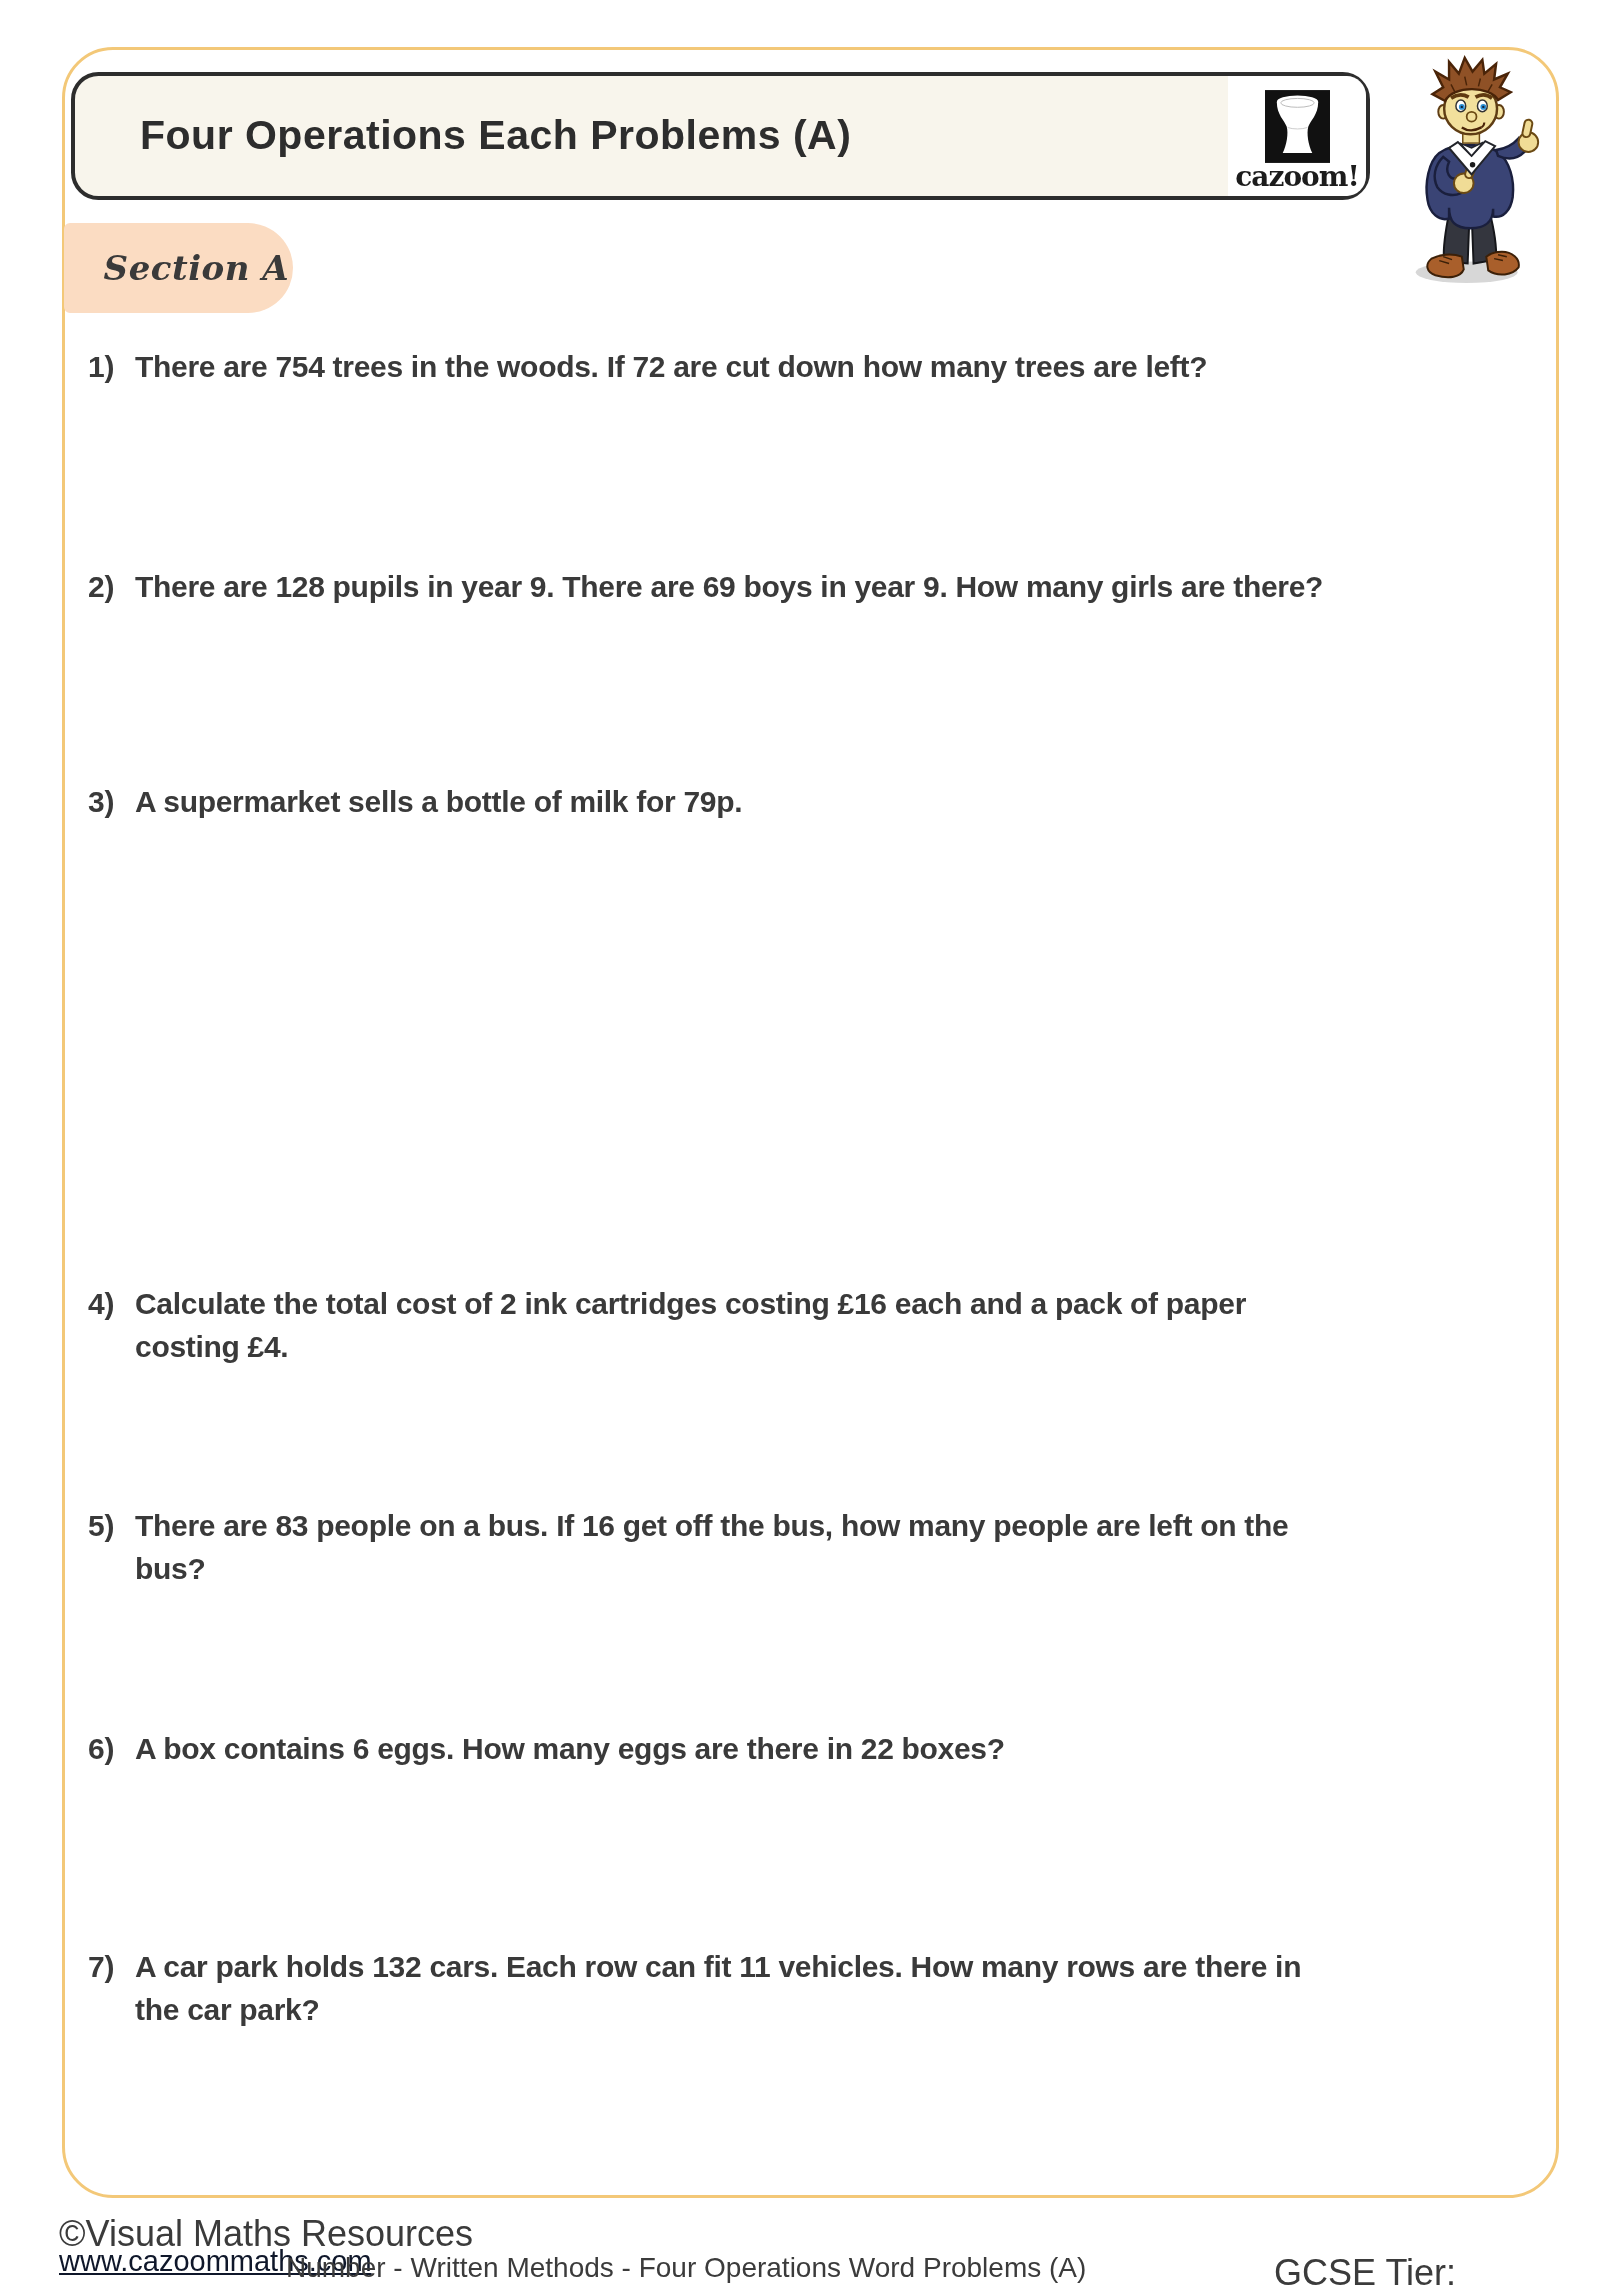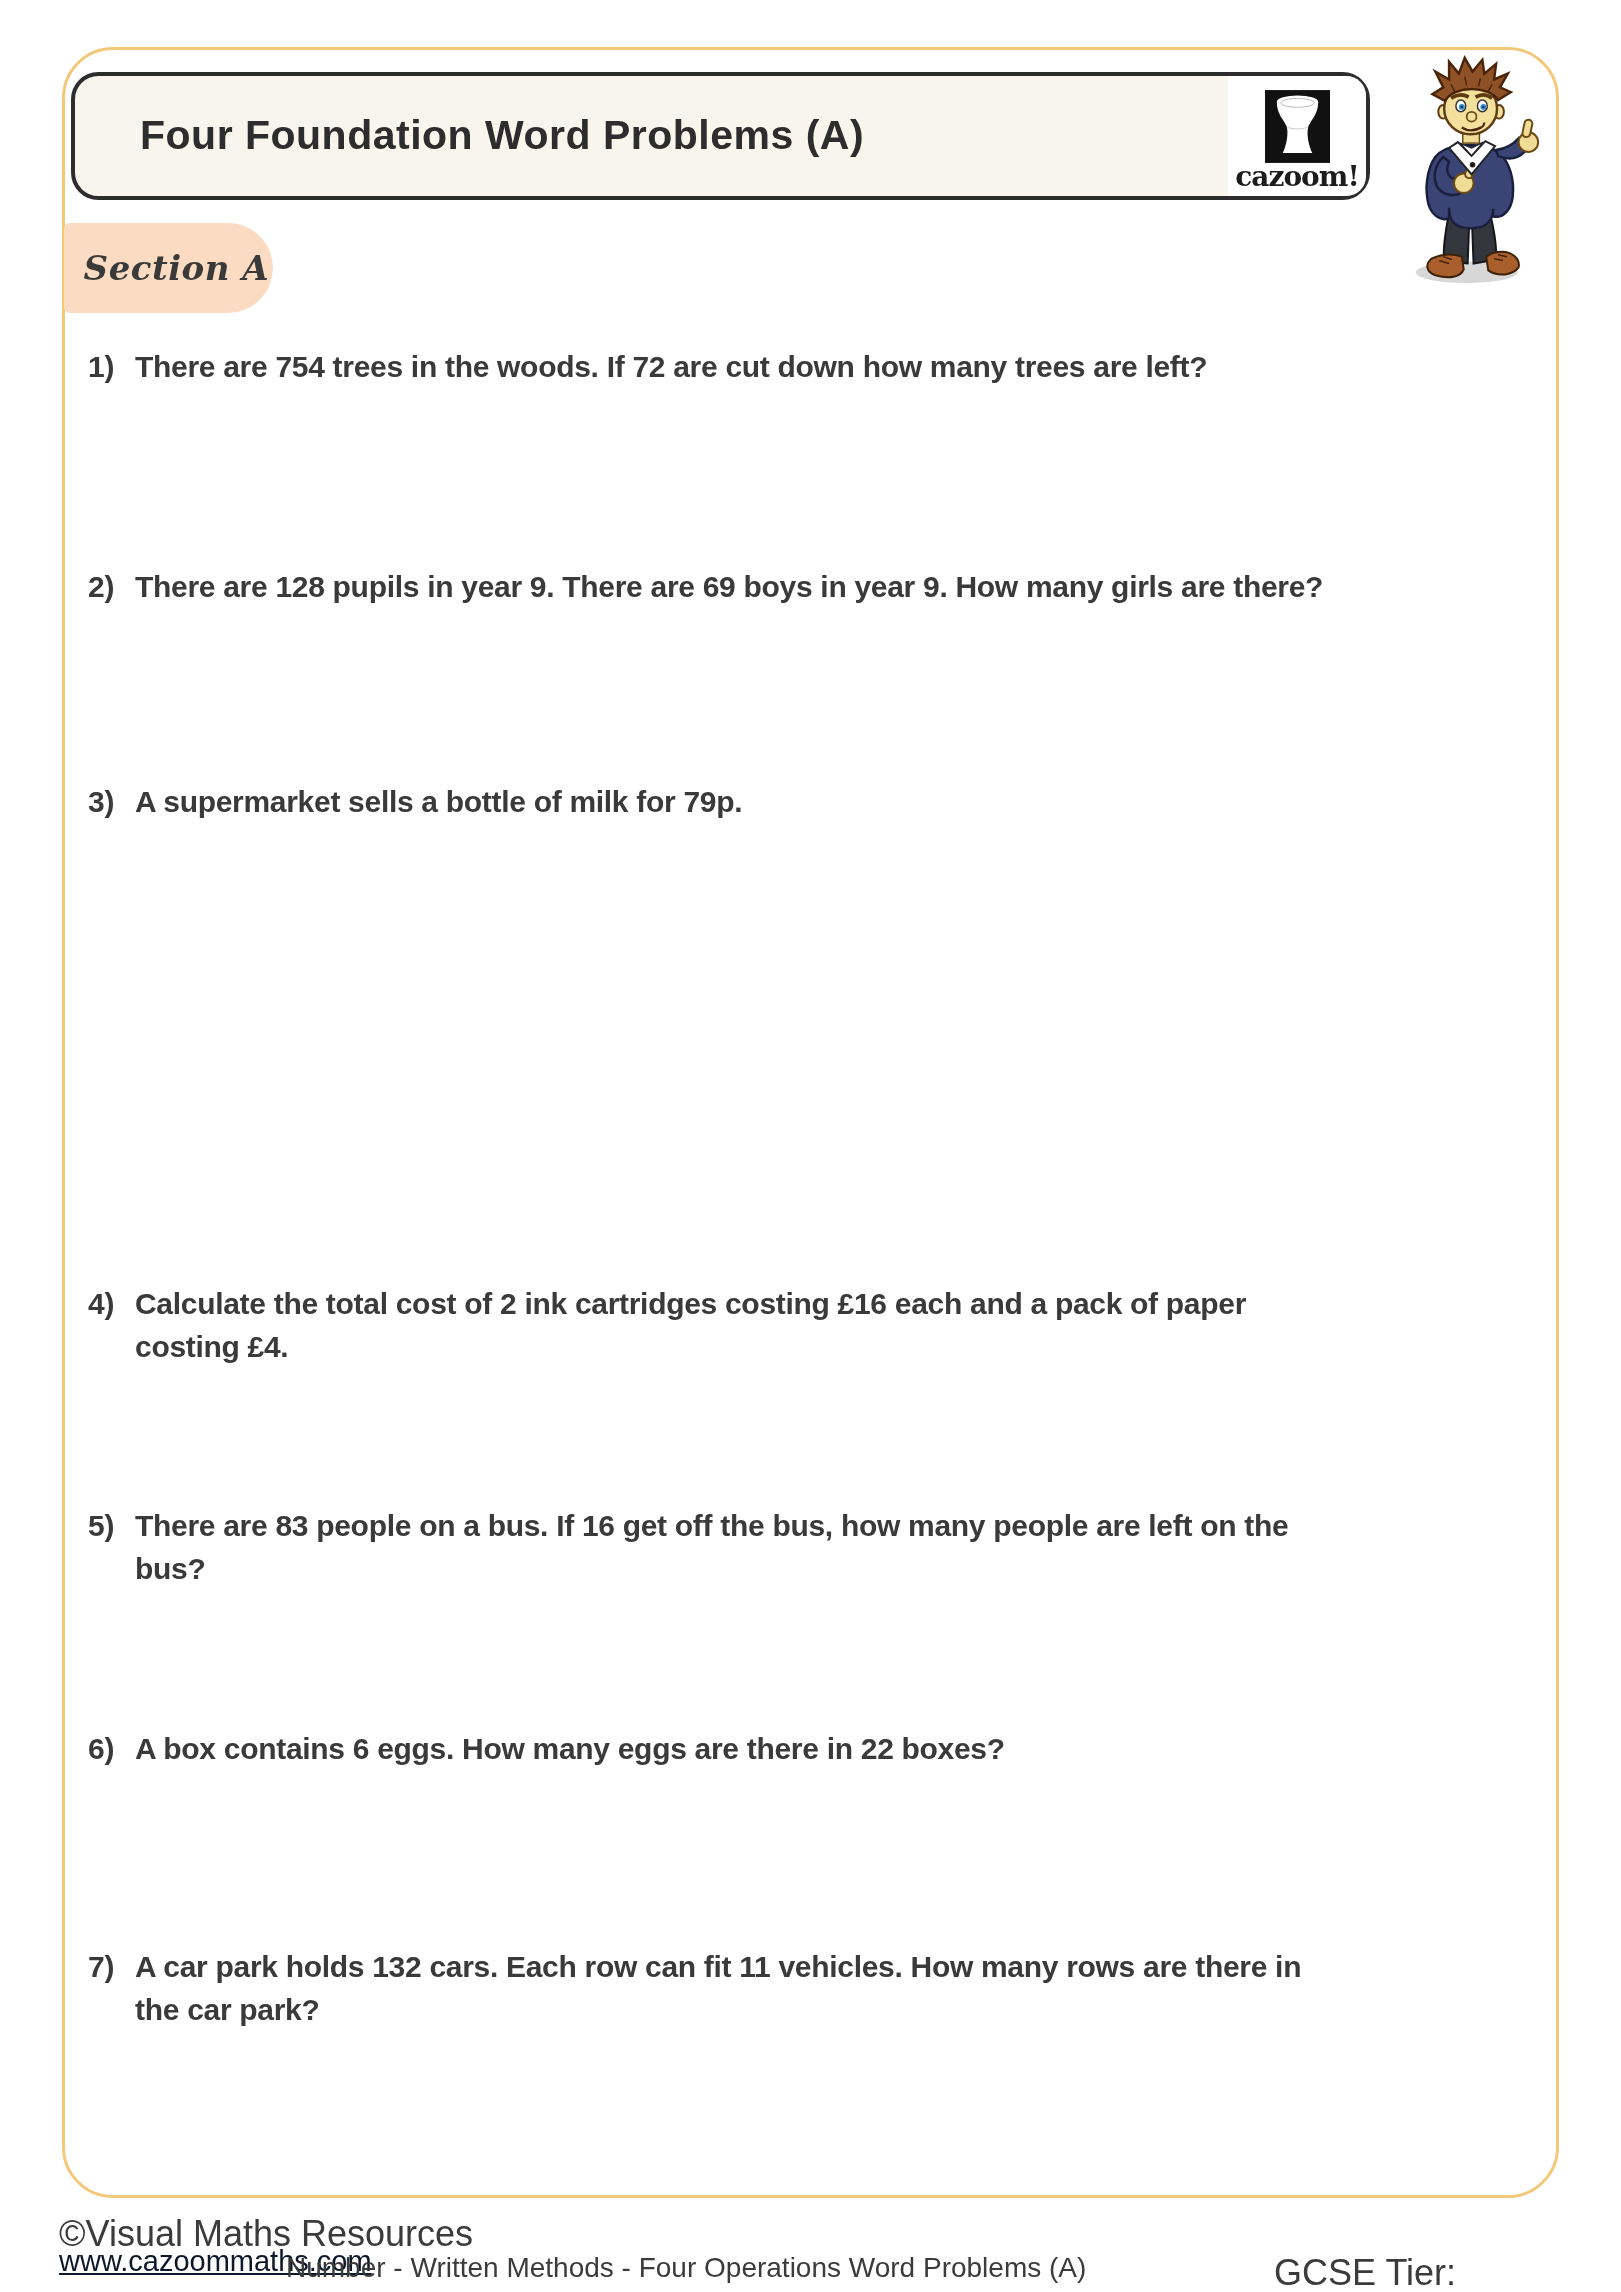--- a/index.html
+++ b/index.html
@@ -35,21 +35,21 @@
   .logo-brand {
     margin-top:1px; font-family:"DejaVu Serif", serif; font-weight:bold;
     font-size:28px; color:#1c1c1c; letter-spacing:-1px; line-height:25.5px;
   }
   
   .mascot { position:absolute; left:1392px; top:55px; z-index:5; }
   
   .section-pill {
     position:absolute; left:64px; top:223px; width:209px; height:90px;
     background:#FBDCC2; border-radius:5.9px 45px 45px 5.9px;
-    display:flex; align-items:center; z-index:3;
+    display:flex; align-items:center; z-index:3;padding-left:20px;
   }
   .section-label {
     padding-left:19.6px; font-family:"DejaVu Serif", serif;
     font-weight:bold; font-style:italic; font-size:34px; color:#3a3a3a;
     letter-spacing:0.5px;
   }
   
   .q {
     position:absolute; left:88px; right:59px;
     display:flex; align-items:flex-start;
@@ -82,21 +82,21 @@
   }
 </style>
 </head>
 <body>
 
 <div class="page">
 
   <div class="frame"></div>
 
   <div class="title-box">
-    <div class="title-text">Four Foundation Word Problems (A)</div>
+    <div class="title-text">Four Operations Each Problems (A)</div>
     <div class="logo-panel">
       <svg class="logo-drum" width="65" height="73" viewBox="0 0 66 74">
         <rect x="0" y="0" width="66" height="74" fill="#111111"></rect>
         <ellipse cx="33" cy="12" rx="21" ry="6.5" fill="#ffffff"></ellipse>
         <path d="M12,12 C12,25 20,31 22,37 C24,44 22,56 18,64 L48,64 C44,56 42,44 44,37 C46,31 54,25 54,12 Z" fill="#ffffff"></path>
         <ellipse cx="33" cy="13" rx="17" ry="4.5" fill="none" stroke="#bbbbbb" stroke-width="1"></ellipse>
         <path d="M23,38 C28,40 38,40 43,38" fill="none" stroke="#cccccc" stroke-width="1"></path>
       </svg>
       <div class="logo-brand">cazoom!</div>
     </div>

